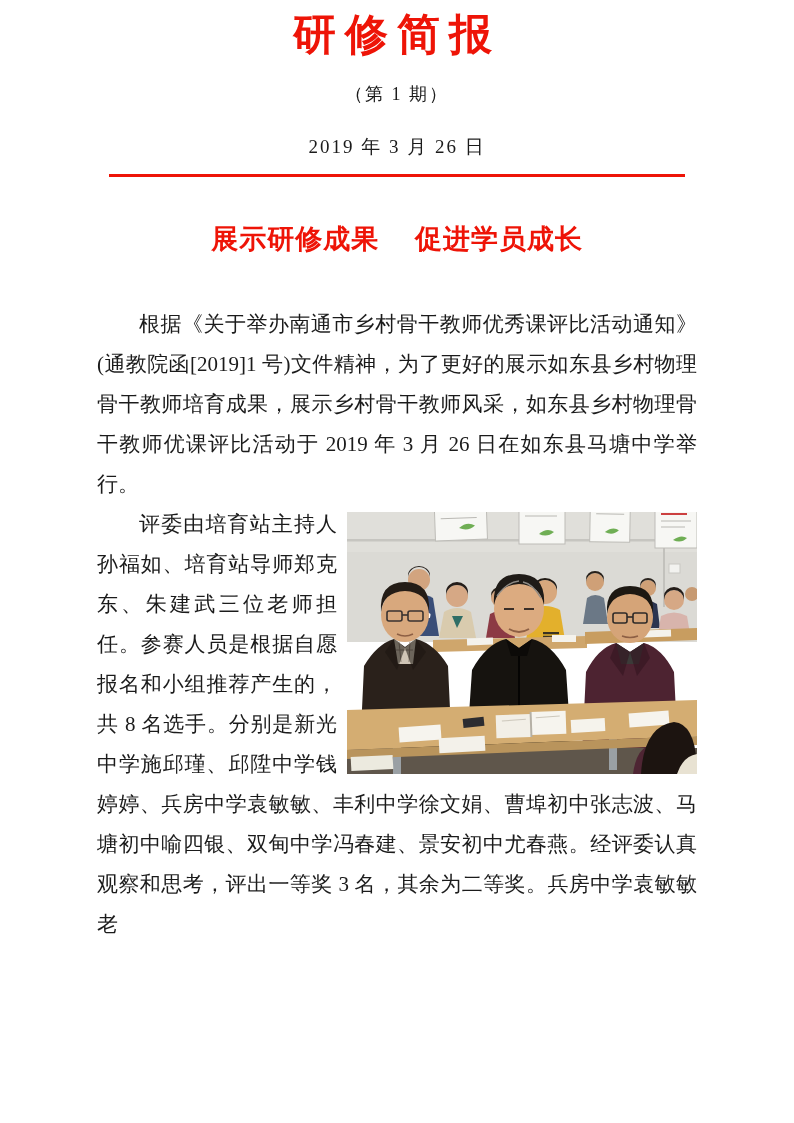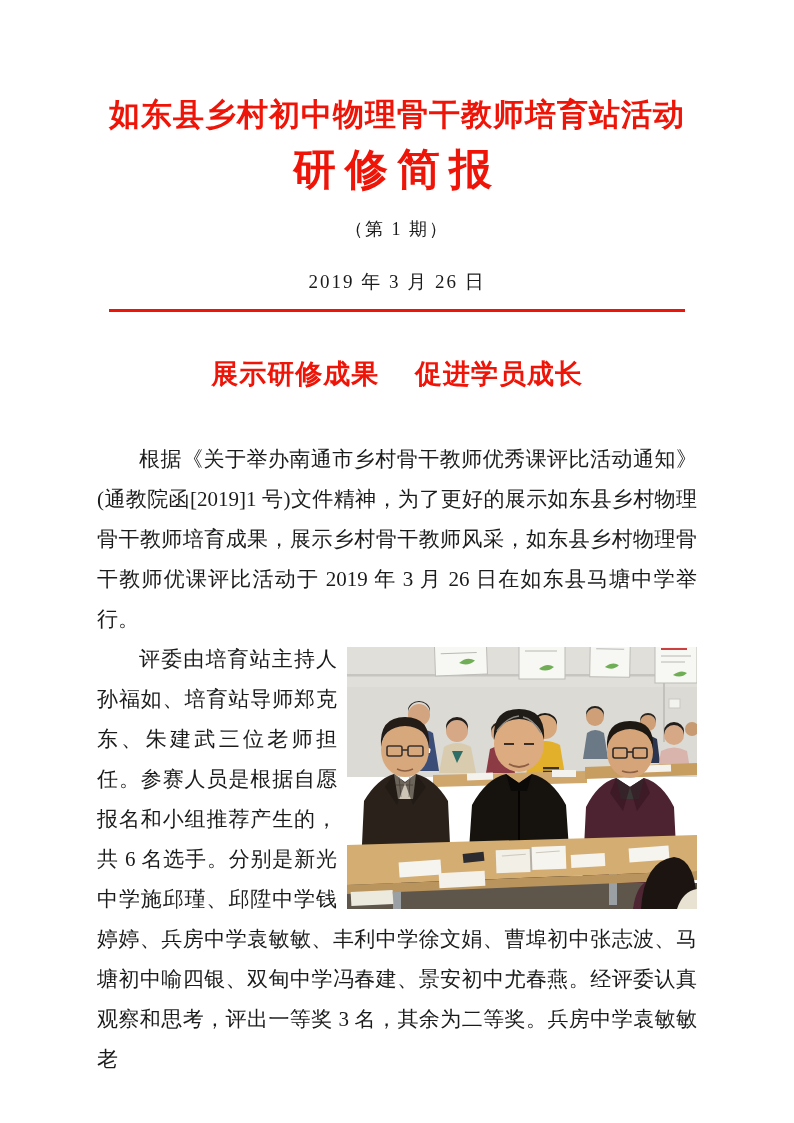--- a/index.html
+++ b/index.html
@@ -78,21 +78,20 @@
   }
   .photo-float svg{display:block;width:100%;height:100%;}
   .clearfix::after{content:"";display:table;clear:both;}
 </style>
 </head>
 <body>
 
 <div class="page">
   <div class="content">
 
-    <h1 class="doc-title">如东县乡村初中物理骨干教师培育站活动</h1>
 
     <div class="doc-banner">研修简报</div>
 
     <div class="issue-line">（第 1 期）</div>
 
     <div class="date-line">2019 年 3 月 26 日</div>
 
     <hr class="red-divider">
 
     <h3 class="section-heading">展示研修成果　 促进学员成长</h3>
@@ -254,17 +253,17 @@
           </g>
 
           <g>
             <path d="M286,262 Q289,240 299,235 L297,262 Z" fill="#4e2533"></path>
             <path d="M294,262 Q297,214 327,210 Q350,212 350,262 Z" fill="#1c1410"></path>
             <path d="M330,262 Q336,244 350,242 L350,262 Z" fill="#e8e2d2"></path>
           </g>
         </svg>
       </div>
 
-      <p class="body-para">评委由培育站主持人孙福如、培育站导师郑克东、朱建武三位老师担任。参赛人员是根据自愿报名和小组推荐产生的，共 6 名选手。分别是新光中学施邱瑾、邱陞中学钱婷婷、兵房中学袁敏敏、丰利中学徐文娟、曹埠初中张志波、马塘初中喻四银、双甸中学冯春建、景安初中尤春燕。经评委认真观察和思考，评出一等奖 3 名，其余为二等奖。兵房中学袁敏敏老</p>
+      <p class="body-para">评委由培育站主持人孙福如、培育站导师郑克东、朱建武三位老师担任。参赛人员是根据自愿报名和小组推荐产生的，共 8 名选手。分别是新光中学施邱瑾、邱陞中学钱婷婷、兵房中学袁敏敏、丰利中学徐文娟、曹埠初中张志波、马塘初中喻四银、双甸中学冯春建、景安初中尤春燕。经评委认真观察和思考，评出一等奖 3 名，其余为二等奖。兵房中学袁敏敏老</p>
     </div>
 
   </div>
 </div>
 
 </body></html>

